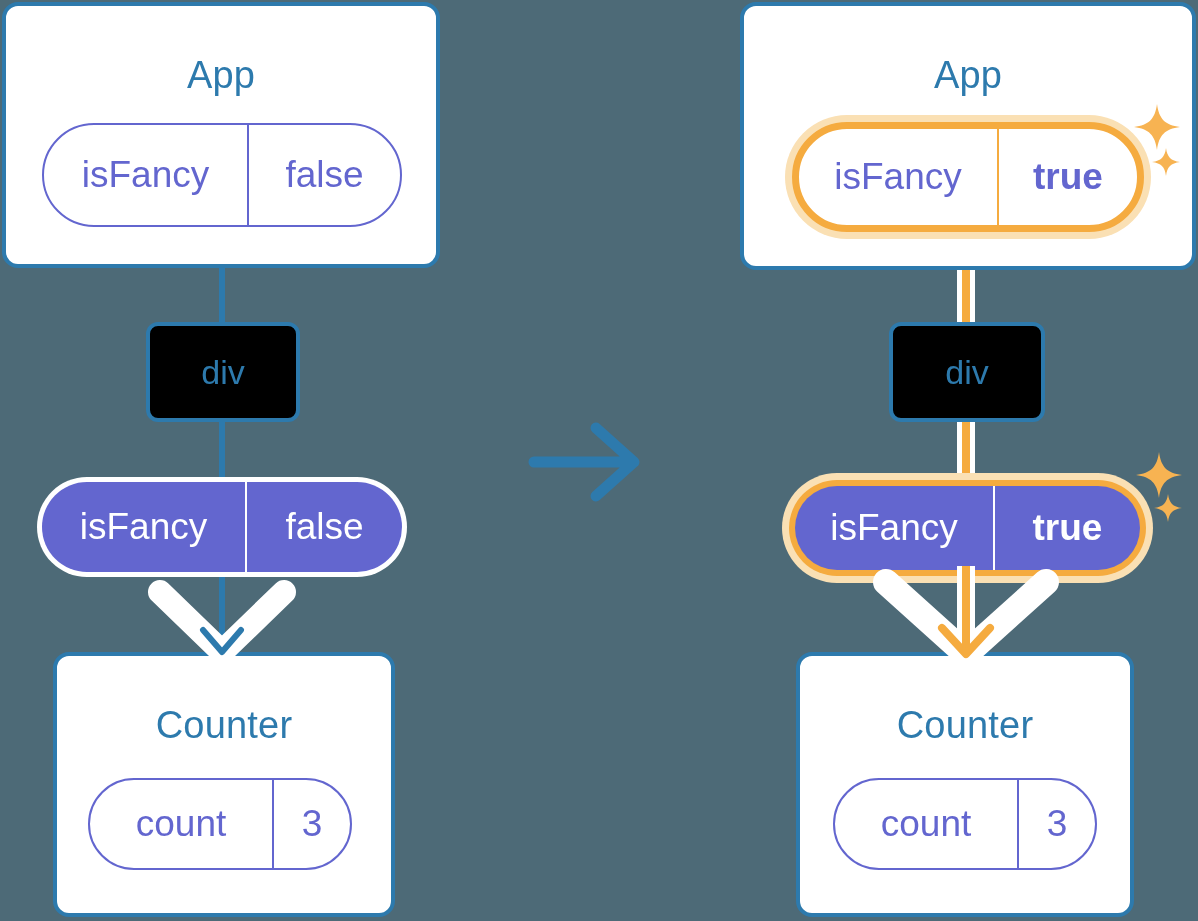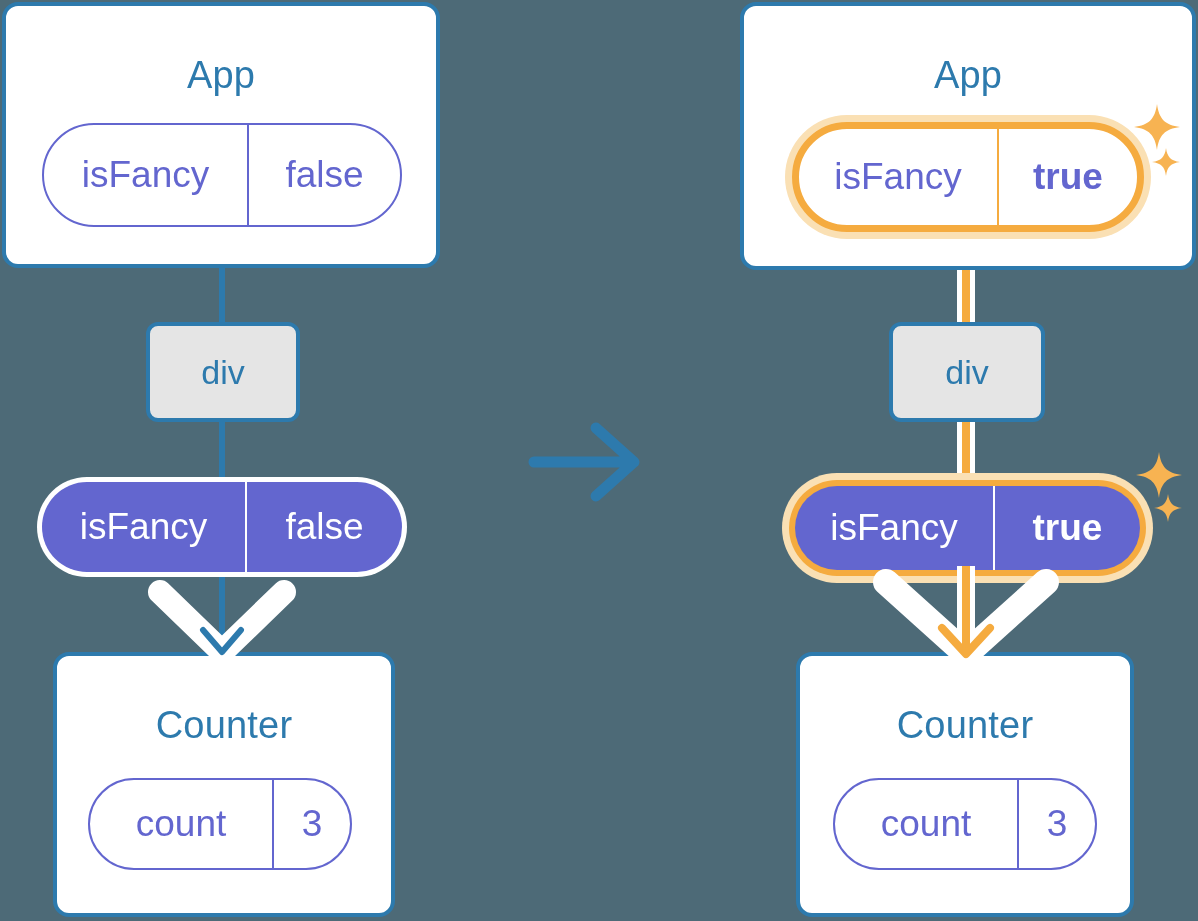--- a/index.html
+++ b/index.html
@@ -23,21 +23,21 @@
     position: absolute;
     left: 0; right: 0;
     text-align: center;
     color: #2d7aad;
     font-size: 38px;
     font-weight: 400;
     letter-spacing: 0.2px;
   }
   .div-box {
     position: absolute;
-    background: #e5e5e5;
+    background: #000000;
     border: 4px solid #2d7aad;
     border-radius: 12px;
     z-index: 6;
     display: flex; align-items: center; justify-content: center;
     color: #2d7aad;
     font-size: 34px;
   }
 
   
   .pill-outline {

